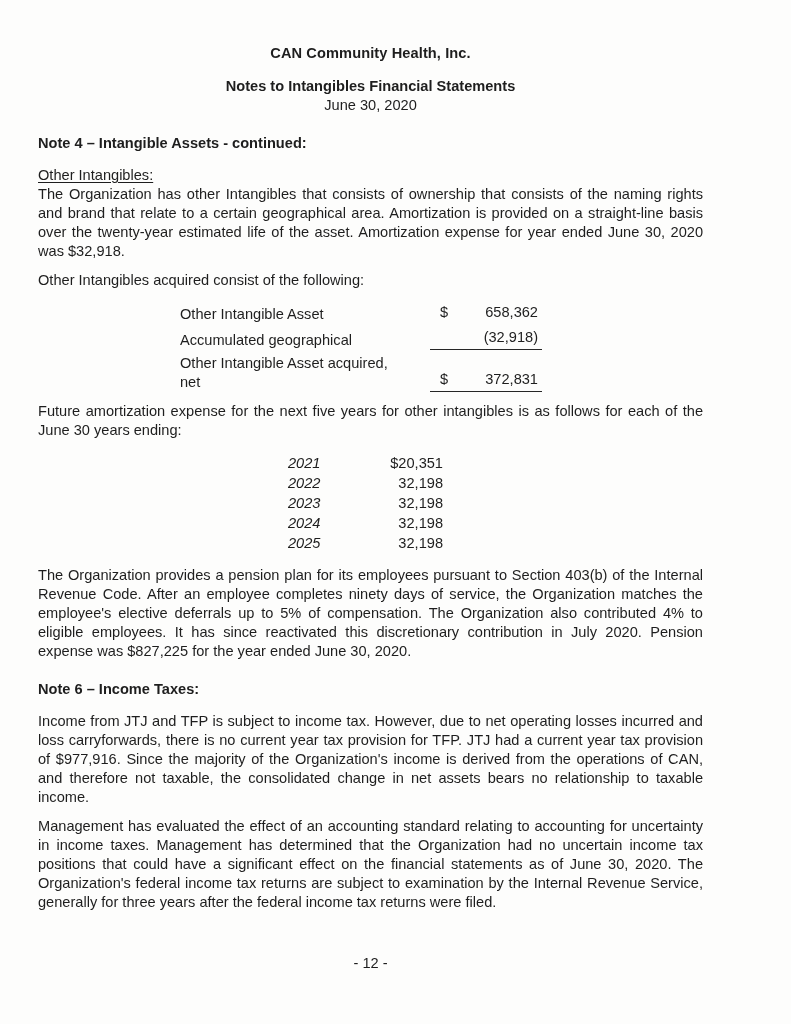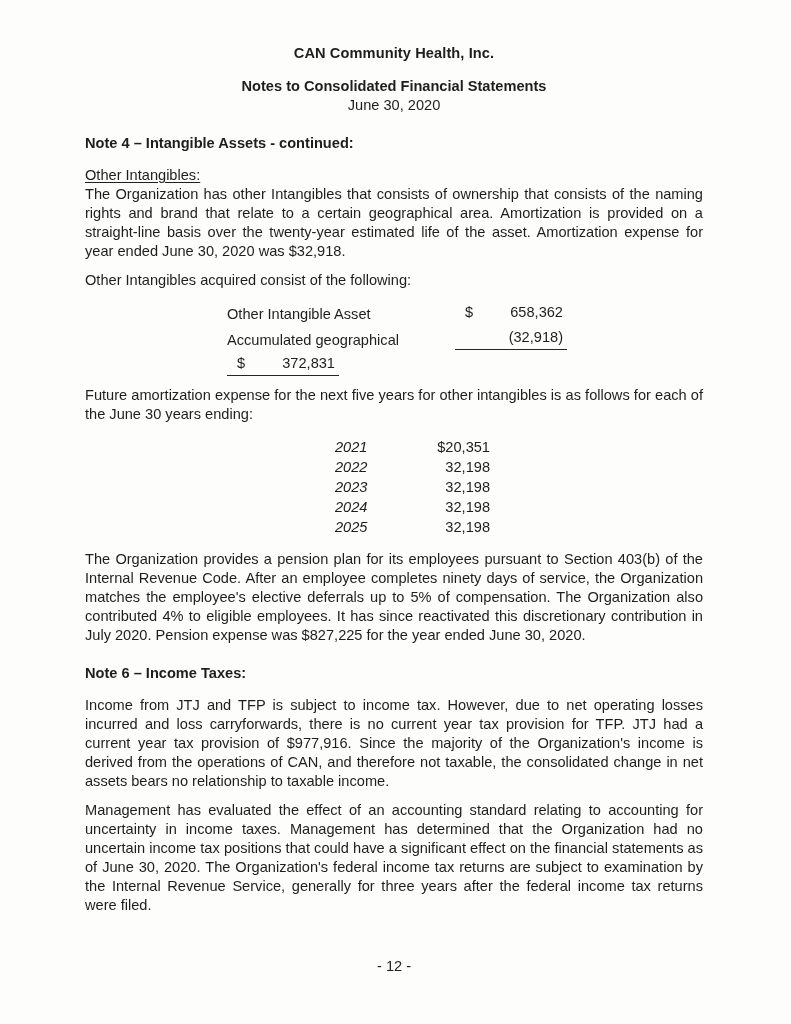--- a/index.html
+++ b/index.html
@@ -2,21 +2,21 @@
 <html><head>
 <meta charset="utf-8">
 <style>
   html, body { margin: 0; padding: 0; background: #ffffff; }
   .page {
     position: relative;
     width: 791px;
     height: 1024px;
     box-sizing: border-box;
     background: #fdfdfc;
-    padding: 44px 88px 0 85px;
+    padding: 44px 88px 0 38px;
     font-family: "Liberation Sans", sans-serif;
     font-size: 14.6px;
     line-height: 19px;
     color: #1e1e1e;
     overflow: hidden;
   }
   .doc-header { text-align: center; }
   .company { font-weight: 700; margin-bottom: 14px; letter-spacing: 0.1px; }
   .doc-title { font-weight: 700; }
   .doc-date { }
@@ -29,21 +29,21 @@
   .sub-label {
     text-decoration: underline;
     text-underline-offset: 2px;
     margin-top: 13px;
   }
   .para { text-align: justify; margin: 10px 0 0 0; }
   .para.tight { margin-top: 0; }
 
   
   .fin-table { margin: 13px 0 0 142px; }
-  .fin-row { display: flex; align-items: flex-end; margin-bottom: 4px; }
+  .fin-row { display: flex; align-items: flex-end; margin-bottom: 4px; gap: 22px; }
   .fin-label { width: 228px; }
   .amt-group {
     display: flex;
     box-sizing: border-box;
     width: 112px;
     padding: 0 4px 2px 10px;
   }
   .fin-row.ruled .amt-group { border-bottom: 1.5px solid #262626; align-items: flex-end; }
   .fin-row.total .amt-group { border-bottom: 1.5px solid #262626; }
   .currency { }
@@ -57,21 +57,21 @@
 
   .footer { text-align: center; margin-top: 42px; }
 </style>
 </head>
 <body>
 
 <div class="page">
 
   <div class="doc-header">
     <div class="company">CAN Community Health, Inc.</div>
-    <div class="doc-title">Notes to Consolidated Financial Statements</div>
+    <div class="doc-title">Notes to Intangibles Financial Statements</div>
     <div class="doc-date">June 30, 2020</div>
   </div>
 
   <div class="note-heading">Note 4 – Intangible Assets - continued:</div>
 
   <div class="sub-label">Other Intangibles:</div>
   <div class="para tight">The Organization has other Intangibles that consists of ownership that consists of the naming rights and brand that relate to a certain geographical area. Amortization is provided on a straight-line basis over the twenty-year estimated life of the asset. Amortization expense for year ended June 30, 2020 was $32,918.</div>
 
   <div class="para">Other Intangibles acquired consist of the following:</div>
 
@@ -84,20 +84,21 @@
       </span>
     </div>
     <div class="fin-row ruled">
       <span class="fin-label">Accumulated geographical</span>
       <span class="amt-group">
         <span class="currency"></span>
         <span class="value">(32,918)</span>
       </span>
     </div>
     <div class="fin-row total">
+      <span class="fin-label">Other Intangible Asset acquired, net</span>
       <span class="amt-group">
         <span class="currency">$</span>
         <span class="value">372,831</span>
       </span>
     </div>
   </div>
 
   <div class="para">Future amortization expense for the next five years for other intangibles is as follows for each of the June 30 years ending:</div>
 
   <div class="sched">

